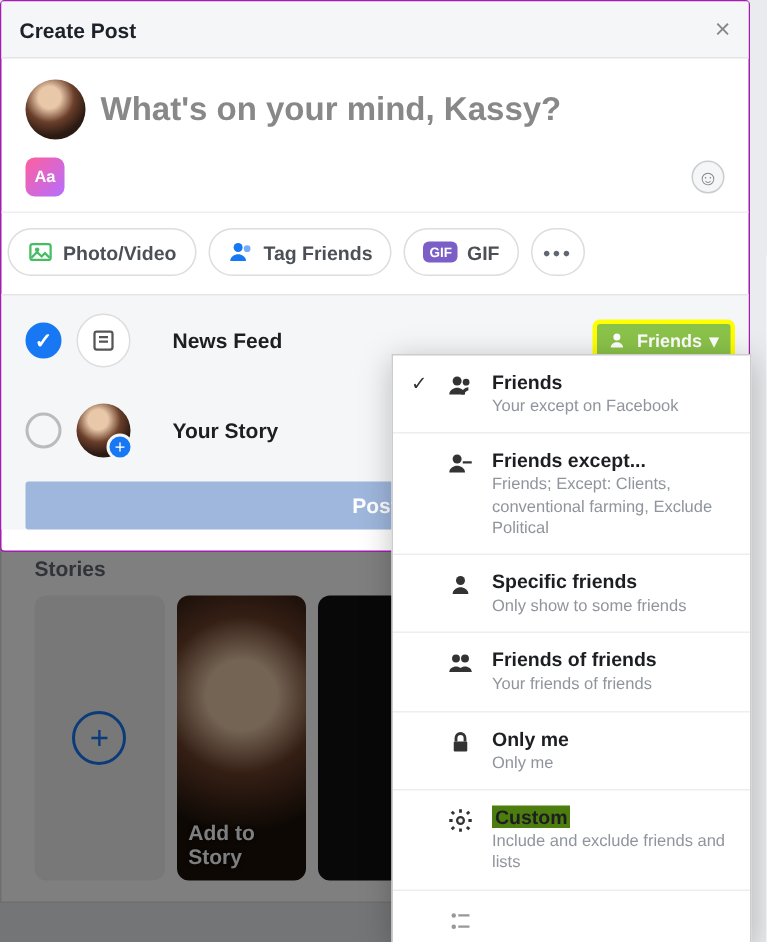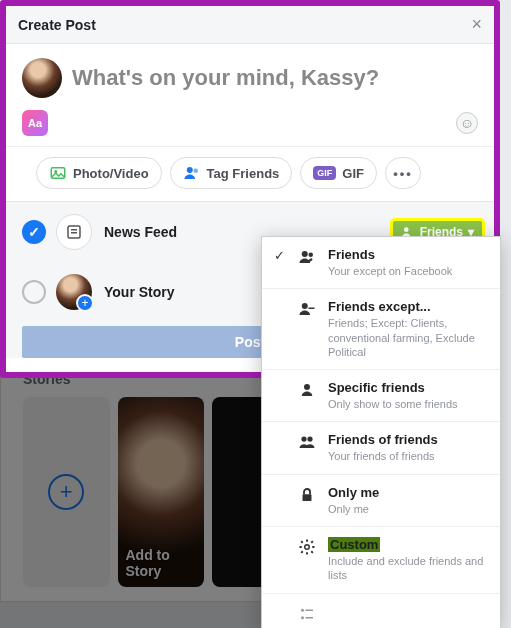--- a/index.html
+++ b/index.html
@@ -11,21 +11,21 @@
     overflow: hidden;
     position: relative;
     font-size: 13px;
     color: #1c1e21;
   }
   .modal {
     position: absolute;
     top: 0; left: 0;
     width: 500px;
     background: #fff;
-    border: 6px solid #a21caf;
+    border: 1px solid #a21caf;
     border-radius: 3px;
   }
   .modal-header {
     background: #f5f6f7;
     border-bottom: 1px solid #e5e5e5;
     padding: 8px 12px;
     font-weight: bold;
     color: #1d2129;
     font-size: 14px;
     display: flex;
@@ -64,21 +64,21 @@
     color:#fff; font-size:11px; font-weight:bold;
   }
   .emoji-btn {
     width:22px; height:22px; border-radius:50%;
     border:1px solid #ccc; background:#f5f6f7;
     display:flex; align-items:center; justify-content:center;
     font-size:14px; color:#888;
   }
   .toolbar {
     border-top:1px solid #eee;
-    padding: 10px 30px 12px;
+    padding: 10px 4px 12px;
     display:flex;
     gap:8px;
   }
   .pill {
     border:1px solid #ddd;
     border-radius: 18px;
     padding: 6px 12px;
     display:flex;
     align-items:center;
     gap:6px;
@@ -112,21 +112,21 @@
   .radio.checked::after { content:"✓"; color:#fff; font-size:14px; font-weight:bold; }
   .radio.empty { border-color:#bbb; }
   .aud-icon {
     width:36px; height:36px; border-radius:50%;
     background:#fff; border:1px solid #ddd;
     margin-left:10px;
     display:flex; align-items:center; justify-content:center;
     position:relative;
   }
   .aud-label {
-    margin-left:12px;
+    margin-left:28px;
     font-weight:bold;
     font-size:14px;
     color:#1c1e21;
   }
   .plus-badge {
     position:absolute;
     bottom:-2px; right:-2px;
     width:18px; height:18px;
     background:#1877f2;
     border:2px solid #f5f6f7;

